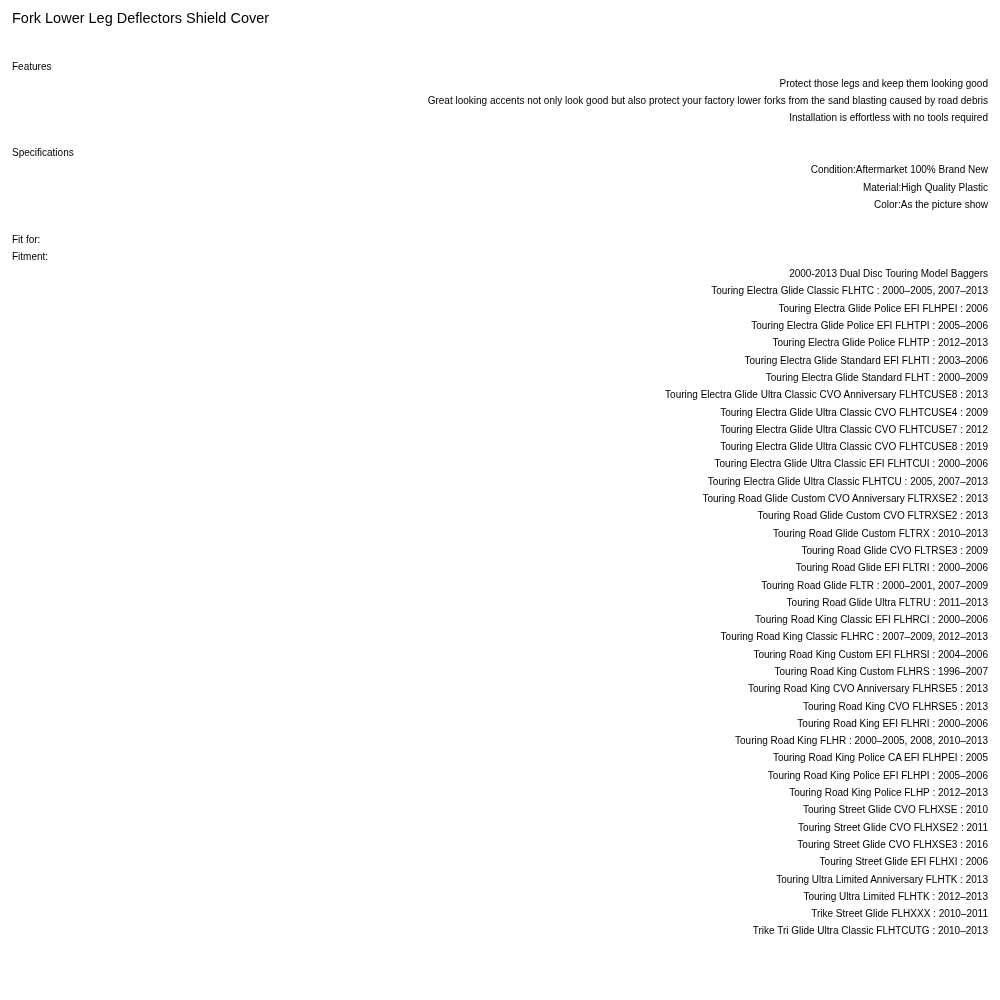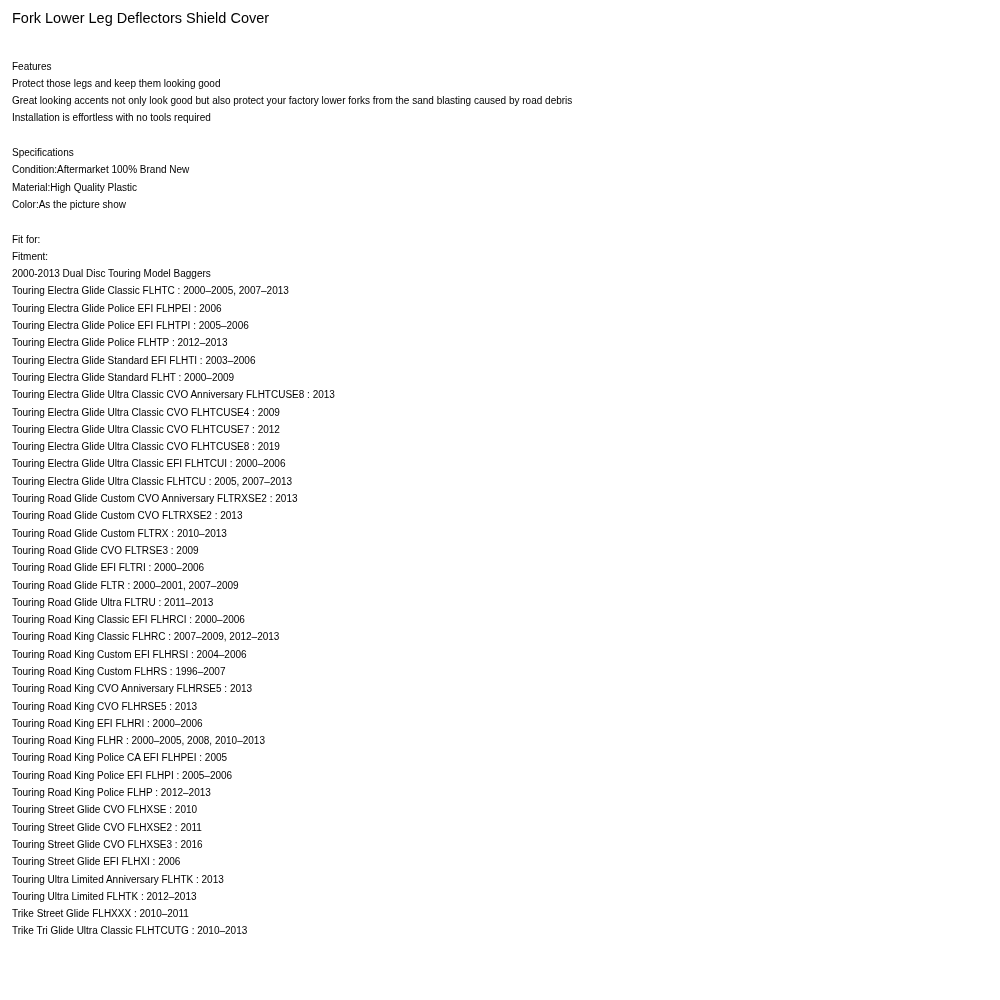--- a/index.html
+++ b/index.html
@@ -34,20 +34,21 @@
     margin-bottom: 13px;
   }
   .section {
     margin: 0;
     padding: 0;
   }
   ul.plain {
     list-style: none;
     margin: 0;
     padding: 0;
+    text-align: right;
   }
 </style>
 </head>
 <body>
 
 <div class="page">
 
   <div class="line title">Fork Lower Leg Deflectors Shield Cover</div>
 
   <div class="blank"></div>

